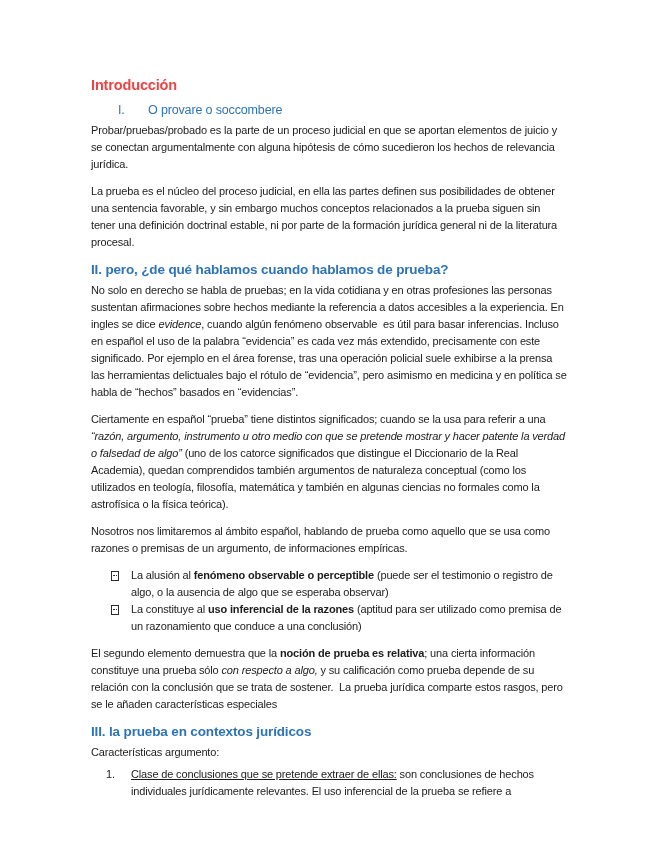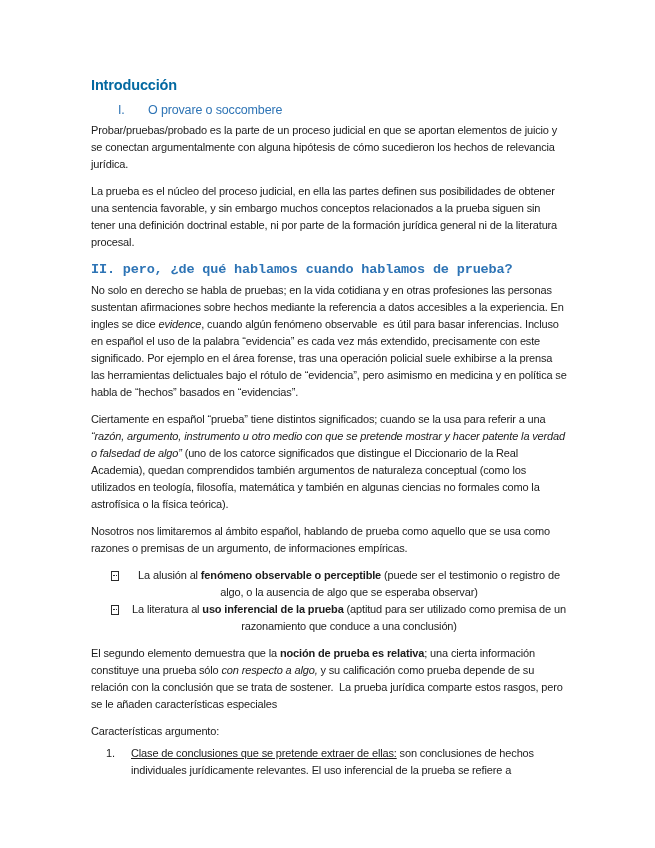--- a/index.html
+++ b/index.html
@@ -18,21 +18,21 @@
     font-size: 11px;
     line-height: 17px;
     letter-spacing: -0.15px;
     color: #1c1c1c;
     overflow: hidden;
   }
   .h1 {
     font-size: 14.5px;
     line-height: 19px;
     font-weight: 600;
-    color: #0369a1;
+    color: #ef4444;
     margin: 0 0 7px 0;
   }
   .h2sub {
     color: #2E74B5;
     font-size: 12.5px;
     line-height: 17px;
     margin: 0 0 3px 0;
     padding-left: 27px;
   }
   .h2sub .roman {
@@ -41,35 +41,33 @@
     font-style: normal;
   }
   .h2sub .subtitle {
   }
   .h2 {
     font-size: 13.5px;
     line-height: 17px;
     font-weight: 600;
     color: #2E74B5;
     margin: 10px 0 4px 0;
-    font-family: Liberation Mono, monospace;
   }
   p {
     margin: 2px 0 10px 0;
     white-space: pre-wrap;
   }
   p.tight { margin-bottom: 2px; }
   .b { font-weight: bold; }
   .i { font-style: italic; }
   .u { text-decoration: underline; }
   ul.bullets {
     list-style: none;
     margin: 0 0 10px 0;
     padding: 0;
-    text-align: center;
   }
   ul.bullets li {
     position: relative;
     padding-left: 40px;
     margin: 0;
     white-space: pre-wrap;
   }
   .tofu {
     position: absolute;
     left: 20px;
@@ -115,23 +113,24 @@
 
   <p><span>No solo en derecho se habla de pruebas; en la vida cotidiana y en otras profesiones las personas sustentan afirmaciones sobre hechos mediante la referencia a datos accesibles a la experiencia. En ingles se dice </span><span class="i">evidence</span><span>, cuando algún fenómeno observable  es útil para basar inferencias. Incluso en español el uso de la palabra “evidencia” es cada vez más extendido, precisamente con este significado. Por ejemplo en el área forense, tras una operación policial suele exhibirse a la prensa las herramientas delictuales bajo el rótulo de “evidencia”, pero asimismo en medicina y en política se habla de “hechos” basados en “evidencias”.</span></p>
 
   <p><span>Ciertamente en español “prueba” tiene distintos significados; cuando se la usa para referir a una </span><span class="i">“razón, argumento, instrumento u otro medio con que se pretende mostrar y hacer patente la verdad o falsedad de algo”</span><span> (uno de los catorce significados que distingue el Diccionario de la Real Academia), quedan comprendidos también argumentos de naturaleza conceptual (como los utilizados en teología, filosofía, matemática y también en algunas ciencias no formales como la astrofísica o la física teórica).</span></p>
 
   <p>Nosotros nos limitaremos al ámbito español, hablando de prueba como aquello que se usa como razones o premisas de un argumento, de informaciones empíricas.</p>
 
 
   <ul class="bullets">
     <li><span class="tofu"></span><span>La alusión al </span><span class="b">fenómeno observable o perceptible</span><span> (puede ser el testimonio o registro de algo, o la ausencia de algo que se esperaba observar)</span></li>
-    <li><span class="tofu"></span><span>La literatura al </span><span class="b">uso inferencial de la prueba</span><span> (aptitud para ser utilizado como premisa de un razonamiento que conduce a una conclusión)</span></li>
+    <li><span class="tofu"></span><span>La constituye al </span><span class="b">uso inferencial de la razones</span><span> (aptitud para ser utilizado como premisa de un razonamiento que conduce a una conclusión)</span></li>
   </ul>
 
   <p><span>El segundo elemento demuestra que la </span><span class="b">noción de prueba es relativa</span><span>; una cierta información constituye una prueba sólo </span><span class="i">con respecto a algo,</span><span> y su calificación como prueba depende de su relación con la conclusión que se trata de sostener.  La prueba jurídica comparte estos rasgos, pero se le añaden características especiales</span></p>
 
+  <div class="h2">III. la prueba en contextos jurídicos</div>
 
   <p class="tight">Características argumento:</p>
 
   <div class="numitem"><span class="num">1.</span><span class="u">Clase de conclusiones que se pretende extraer de ellas:</span><span> son conclusiones de hechos individuales jurídicamente relevantes. El uso inferencial de la prueba se refiere a</span></div>
 
 </div>
 
 </body></html>

